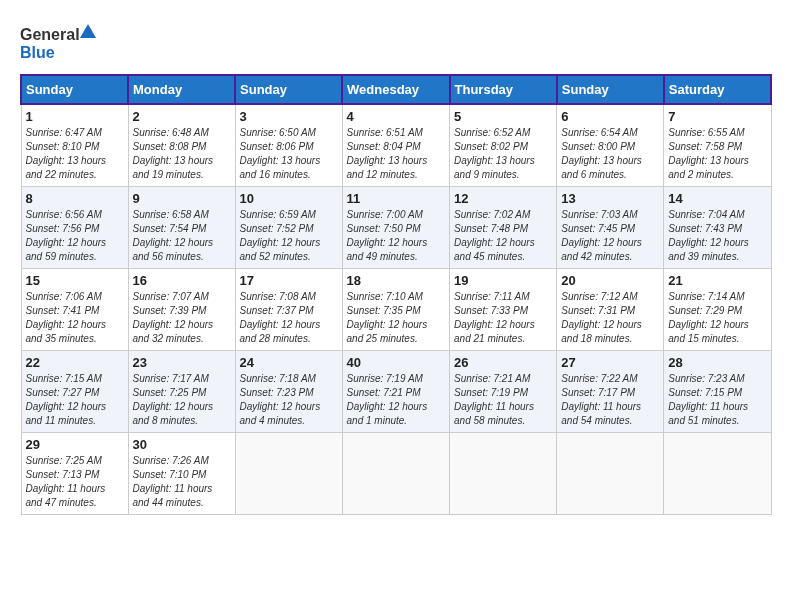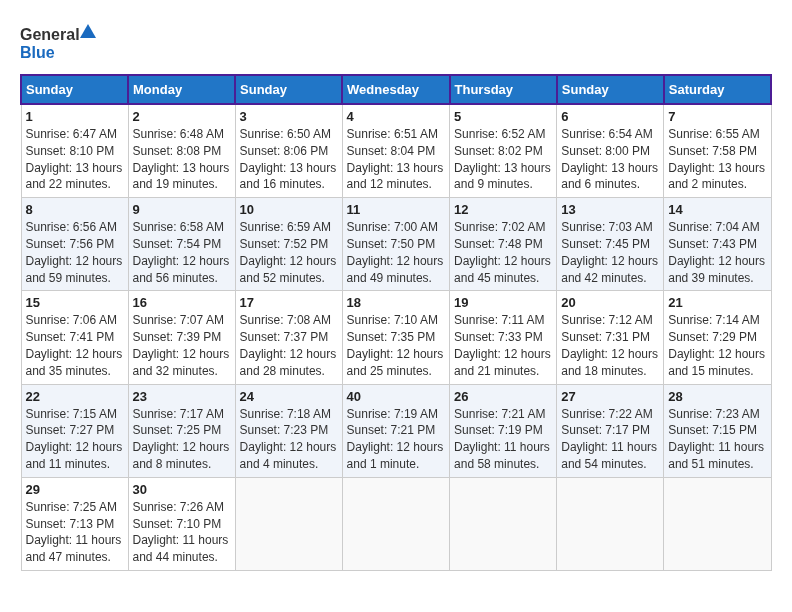--- a/index.html
+++ b/index.html
@@ -61,23 +61,24 @@
       background-color: #fff;
     }
     .day-num {
       font-size: 13px;
       font-weight: bold;
       color: #222;
       display: block;
       margin-bottom: 2px;
     }
     .day-info {
-      font-size: 12px;
+      font-size: 10px;
       color: #333;
       line-height: 1.4;
+      font-style: italic;
     }
     .empty-cell {
       background-color: #f9f9f9 !important;
     }
   </style>
 </head>
 <body>
 
 <div class="header">
   <div class="logo">

